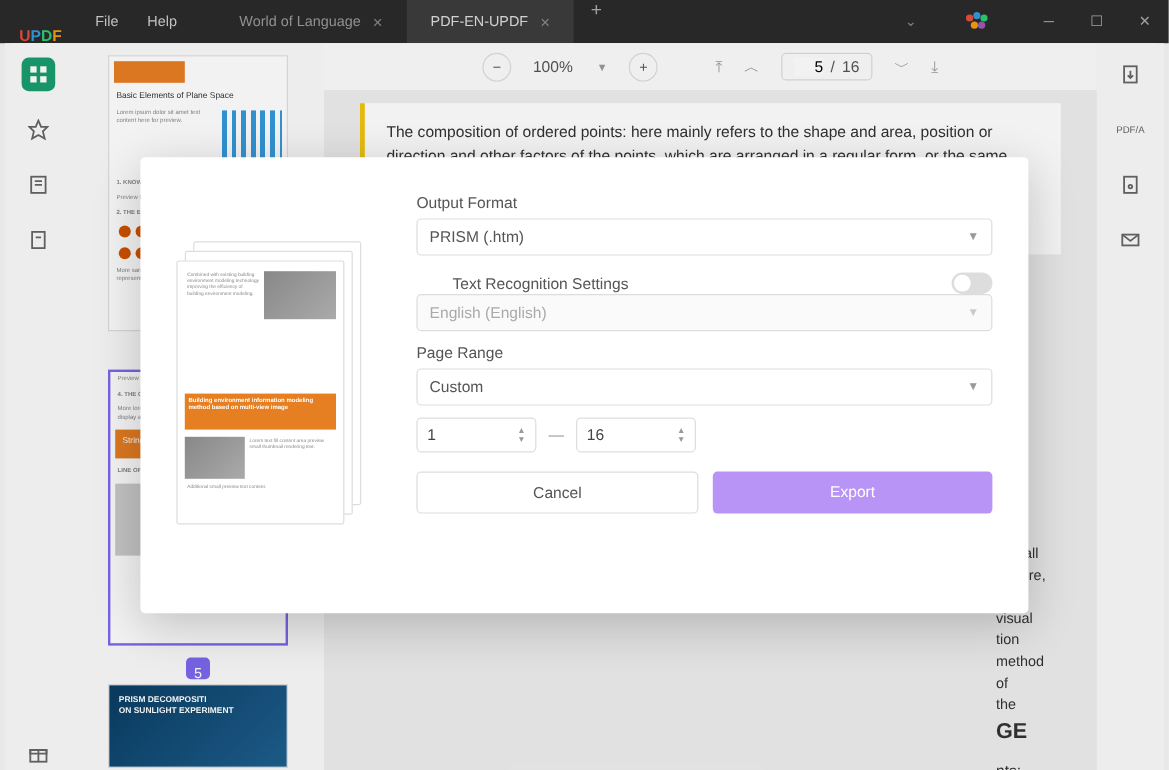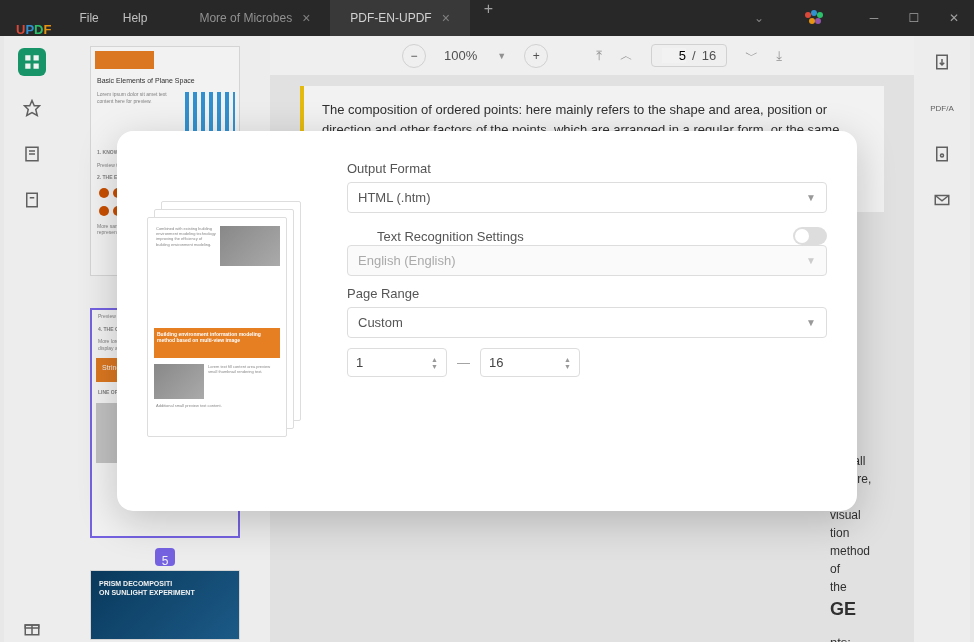--- a/index.html
+++ b/index.html
@@ -51,21 +51,21 @@
 .tb-page { display: flex; align-items: center; gap: 6px; border: 1px solid #ddd; border-radius: 4px; padding: 3px 10px; }
 .tb-page input { width: 24px; border: none; text-align: right; font-size: 13px; }
 
 .docview { padding: 10px 30px; }
 .docpage { background: #fff; border-left: 4px solid #f1c40f; padding: 14px 18px; font-size: 13px; color: #333; line-height: 1.5; }
 
 .rightbar { width: 56px; background: #fafafa; display: flex; flex-direction: column; align-items: center; padding-top: 12px; gap: 18px; }
 
 
 .modal-bg { position: absolute; inset: 0; background: rgba(0,0,0,0.05); display: flex; align-items: center; justify-content: center; }
-.modal { width: 740px; height: 380px; background: #fff; border-radius: 16px; box-shadow: 0 10px 40px rgba(0,0,0,0.2); display: flex; padding: 30px; gap: 30px; }
+.modal { width: 740px; height: 380px; background: #fff; border-radius: 4px; box-shadow: 0 10px 40px rgba(0,0,0,0.2); display: flex; padding: 30px; gap: 30px; }
 .modal-preview { width: 170px; display: flex; align-items: center; }
 .pstack { position: relative; width: 150px; height: 240px; }
 .pstack .pg { position: absolute; background: #fff; border: 1px solid #ddd; border-radius: 2px; }
 .pstack .pg1 { width: 140px; height: 220px; left: 14px; top: 0; }
 .pstack .pg2 { width: 140px; height: 220px; left: 7px; top: 8px; }
 .pstack .pg3 { width: 140px; height: 220px; left: 0; top: 16px; padding: 6px; }
 .pg3 .porange { background: #e67e22; height: 30px; margin-top: 60px; font-size: 5px; color: #fff; padding: 3px; font-weight: bold; }
 .pg3 .ptxt { font-size: 4px; color: #888; line-height: 1.3; padding: 2px; }
 .pg3 .pimg { height: 40px; background: linear-gradient(135deg, #888, #aaa); margin: 2px 0; }
 
@@ -94,21 +94,21 @@
 <body>
 
 <div class="titlebar">
   <div class="logo"><span class="u">U</span><span class="p">P</span><span class="d">D</span><span class="f">F</span></div>
   <div class="menu">
     <span>File</span>
     <span>Help</span>
   </div>
   <div class="tabs">
     <div class="tab">
-      <span>More of Microbes</span>
+      <span>World of Language</span>
       <span class="tab-close">×</span>
     </div>
     <div class="tab active">
       <span>PDF-EN-UPDF</span>
       <span class="tab-close">×</span>
     </div>
     <div class="tab-add">+</div>
   </div>
   <div style="color:#888;padding:0 10px;">⌄</div>
   <div class="titlecolor">
@@ -282,21 +282,21 @@
               <div class="pimg" style="width:50px;height:35px;"></div>
               <div class="ptxt" style="flex:1;">Lorem text fill content area preview small thumbnail rendering text.</div>
             </div>
           <div class="ptxt">Additional small preview text content.</div>
         </div>
       </div>
     </div>
     <div class="modal-form">
       <div class="mf-label">Output Format</div>
       <div class="mf-select">
-        <span>HTML (.htm)</span>
+        <span>PRISM (.htm)</span>
         <span style="font-size:10px;color:#999;">▼</span>
       </div>
       <div class="mf-row" style="margin-top:14px;">
         <div class="mf-label" style="margin:0;">Text Recognition Settings</div>
         <div class="toggle"></div>
       </div>
       <div class="mf-select disabled">
         <span>English (English)</span>
         <span style="font-size:10px;color:#ccc;">▼</span>
       </div>
@@ -315,15 +315,19 @@
         </div>
         <span style="color:#999;">—</span>
         <div class="mf-num">
           <span>16</span>
           <div class="mf-spin">
               <span>▲</span>
               <span>▼</span>
             </div>
         </div>
       </div>
+      <div class="mf-btns">
+        <div class="mf-btn mf-cancel">Cancel</div>
+        <div class="mf-btn mf-export">Export</div>
+      </div>
     </div>
   </div>
 </div>
 
 </body></html>

